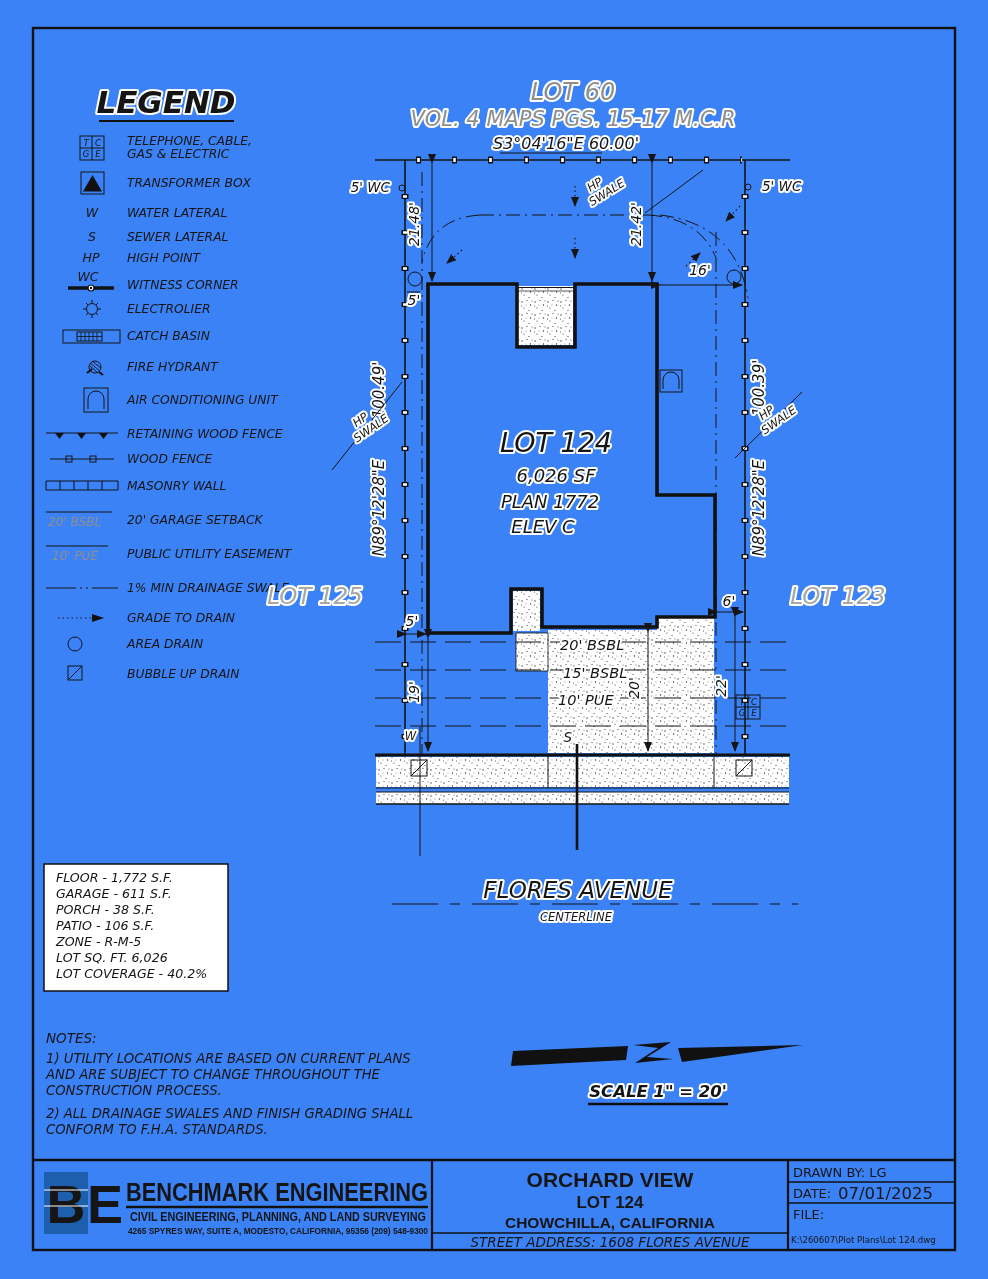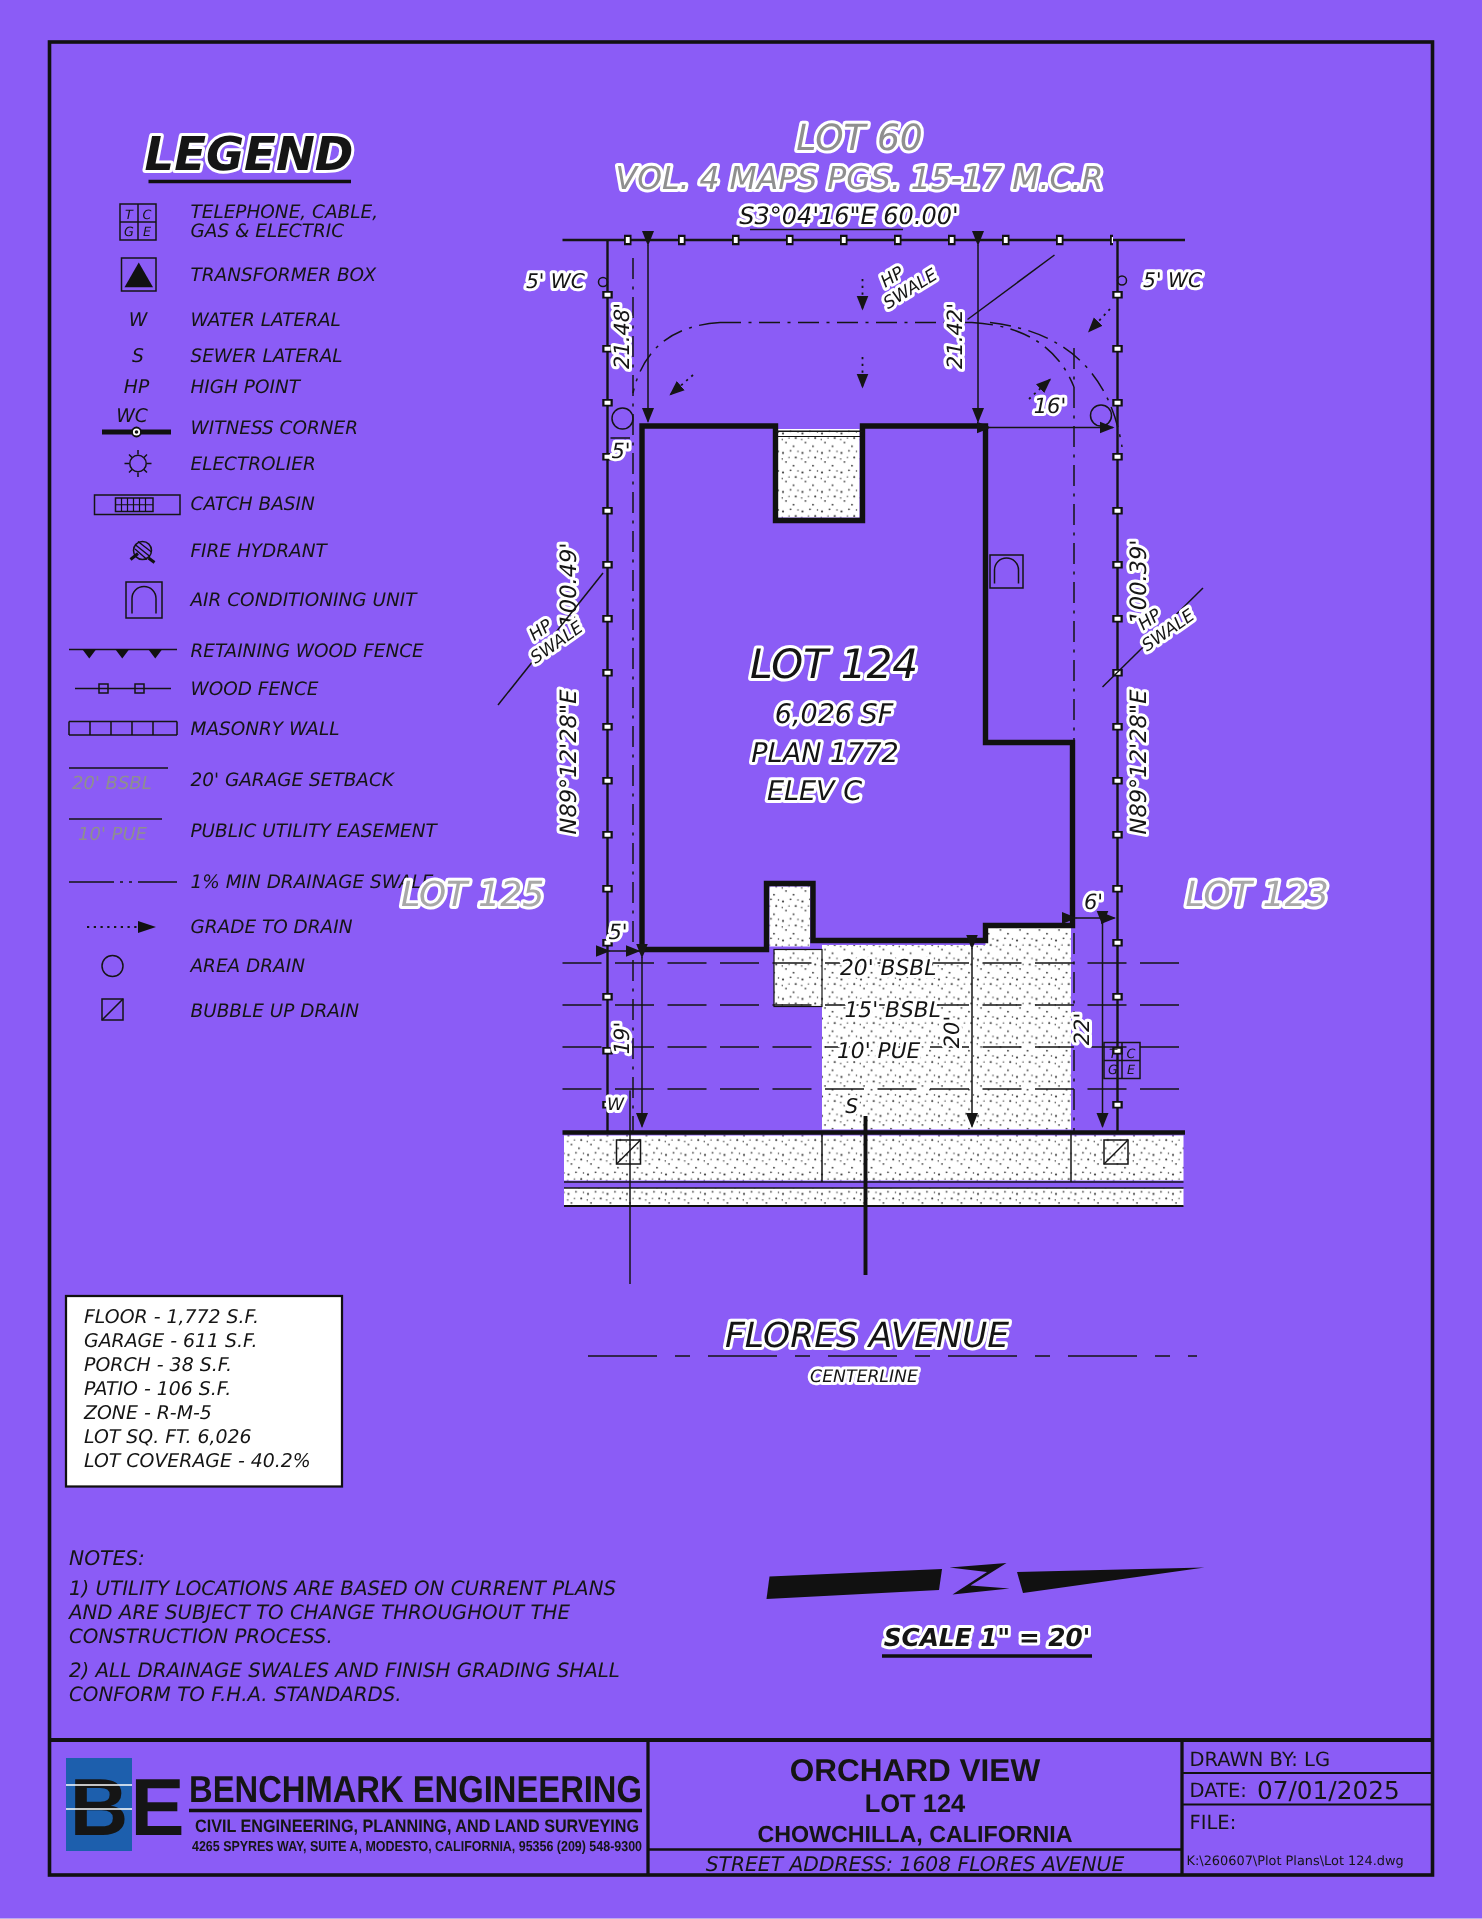--- a/index.html
+++ b/index.html
@@ -1,16 +1,16 @@
 <!DOCTYPE html>
 <html><head>
 <meta charset="utf-8">
 <style>
   html,body{margin:0;padding:0;background:#e8e8e8;}
-  #sheet{position:relative;width:988px;height:1279px;background:#8b5cf6;margin:0 auto;overflow:hidden;}
+  #sheet{position:relative;width:988px;height:1279px;background:#3b82f6;margin:0 auto;overflow:hidden;}
   svg{position:absolute;left:0;top:0;}
   svg text{font-family:"DejaVu Sans",sans-serif;fill:#151515;font-style:italic;}
   .up{font-style:normal;}
   .tb{font-family:"Liberation Sans",sans-serif;font-style:normal;font-weight:bold;}
   .gray{fill:#8f8f8f;}
   .lgray{fill:#a8a8a8;}
   .halo{paint-order:stroke;stroke:#fff;stroke-width:4px;stroke-linejoin:round;}
   .thin{stroke:#151515;stroke-width:1;fill:none;}
   .med{stroke:#151515;stroke-width:1.6;fill:none;}
   .thick{stroke:#111;stroke-width:3.6;fill:none;}

